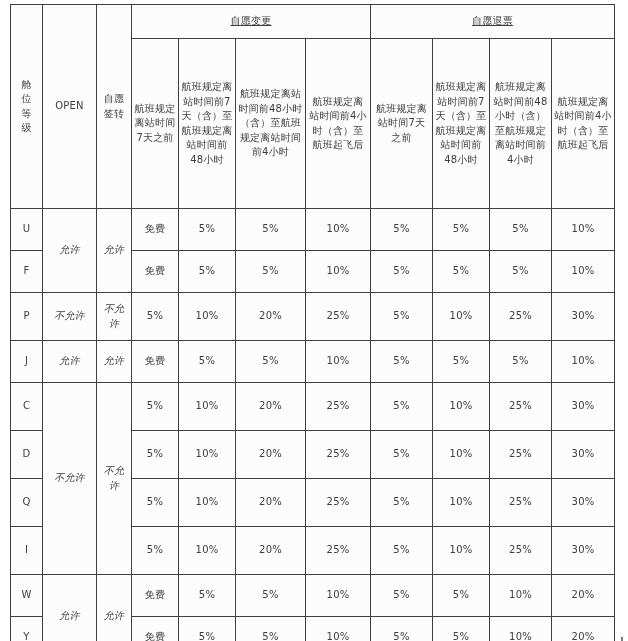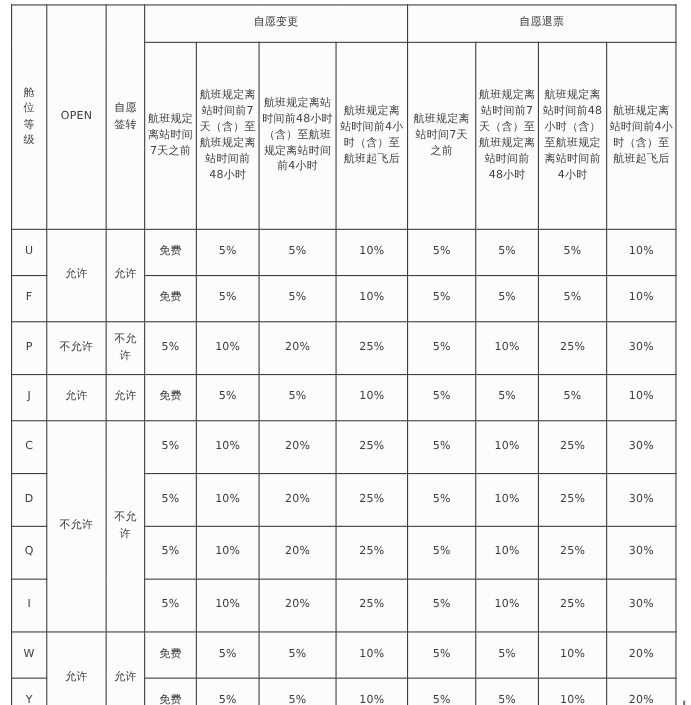--- a/index.html
+++ b/index.html
@@ -51,31 +51,33 @@
   .vstack {
     font-size: 10px;
     line-height: 1.55;
     letter-spacing: 0.5px;
   }
   .vstack span { display: block; }
 
   .grouphead {
     font-size: 10.5px;
     letter-spacing: 1px;
+    text-decoration: underline;
   }
 
   .colhead {
     font-size: 9.5px;
     line-height: 1.5;
     padding: 2px 1px;
   }
 
   .permit {
     font-size: 10px;
     line-height: 1.6;
+    font-style: italic;
   }
 
   .val {
     font-size: 10px;
   }
 
   .class-code {
     font-size: 10.5px;
     letter-spacing: 0.5px;
   }

